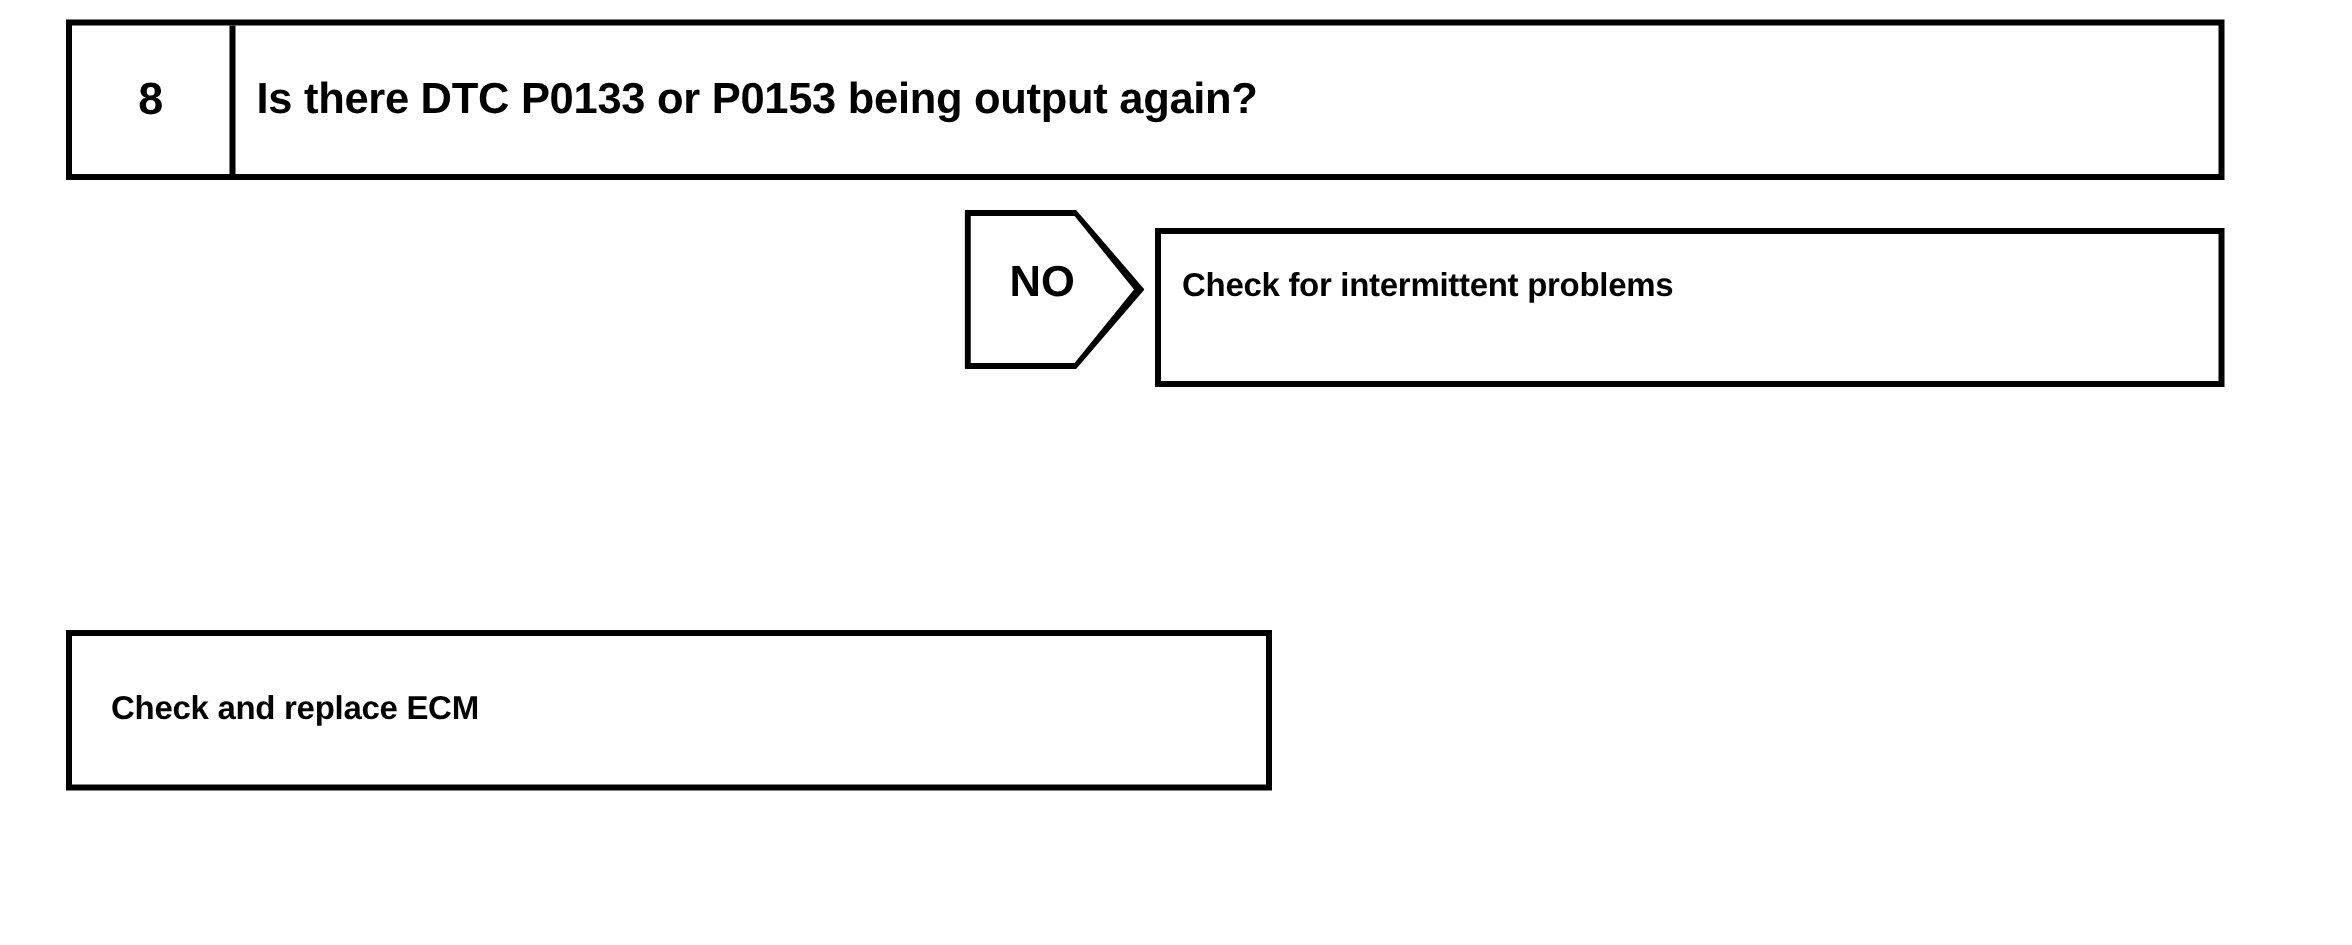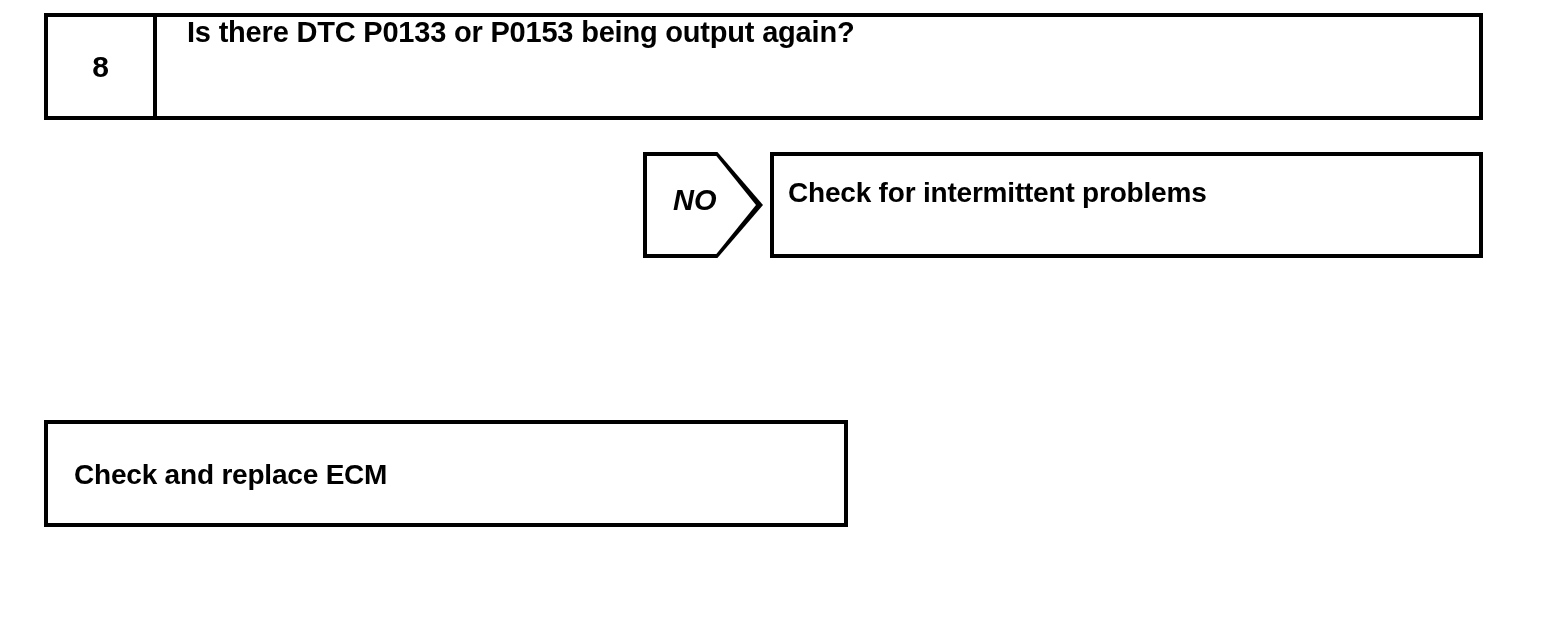--- a/index.html
+++ b/index.html
@@ -50,22 +50,22 @@
   .step-number-text {
     font-size: 30px;
     font-weight: bold;
     color: #000000;
     line-height: 1;
     letter-spacing: 0px;
   }
   .step-question-cell {
     flex: 1 1 auto;
     display: flex;
-    align-items: flex-start;
-    padding-left: 30px;
+    align-items: center;
+    padding-left: 14px;
     box-sizing: border-box;
   }
   .step-question-text {
     font-size: 29px;
     font-weight: bold;
     color: #000000;
     line-height: 1.05;
     letter-spacing: -0.2px;
     white-space: nowrap;
   }
@@ -90,26 +90,25 @@
     font-weight: bold;
     color: #000000;
     line-height: 1;
     letter-spacing: 0px;
     white-space: nowrap;
   }
 
   
   .branch-no {
     left: 643px;
-    top: 152px;
+    top: 140px;
     width: 120px;   
     height: 106px;  
     -webkit-clip-path: polygon(0% 0%, 62% 0%, 100% 50%, 62% 100%, 0% 100%);
     clip-path: polygon(0% 0%, 62% 0%, 100% 50%, 62% 100%, 0% 100%);
-    font-style: italic;
   }
   .branch-no .tag-inner {
     -webkit-clip-path: polygon(
         4px 4px, calc(62% - 1px) 4px, calc(100% - 7px) 50%,
         calc(62% - 1px) calc(100% - 4px), 4px calc(100% - 4px));
     clip-path: polygon(
         4px 4px, calc(62% - 1px) 4px, calc(100% - 7px) 50%,
         calc(62% - 1px) calc(100% - 4px), 4px calc(100% - 4px));
   }
   .branch-no .branch-tag-label {
@@ -142,21 +141,21 @@
   
   .action-box {
     position: absolute;
     box-sizing: border-box;
     border: 4px solid #000000;
     background: #ffffff;
     display: flex;
     align-items: flex-start;
   }
   .action-box-text {
-    font-size: 28px;
+    font-size: 22px;
     font-weight: bold;
     color: #000000;
     line-height: 1.05;
     letter-spacing: -0.2px;
     white-space: nowrap;
   }
 
   .action-intermittent {
     left: 770px;
     top: 152px;

